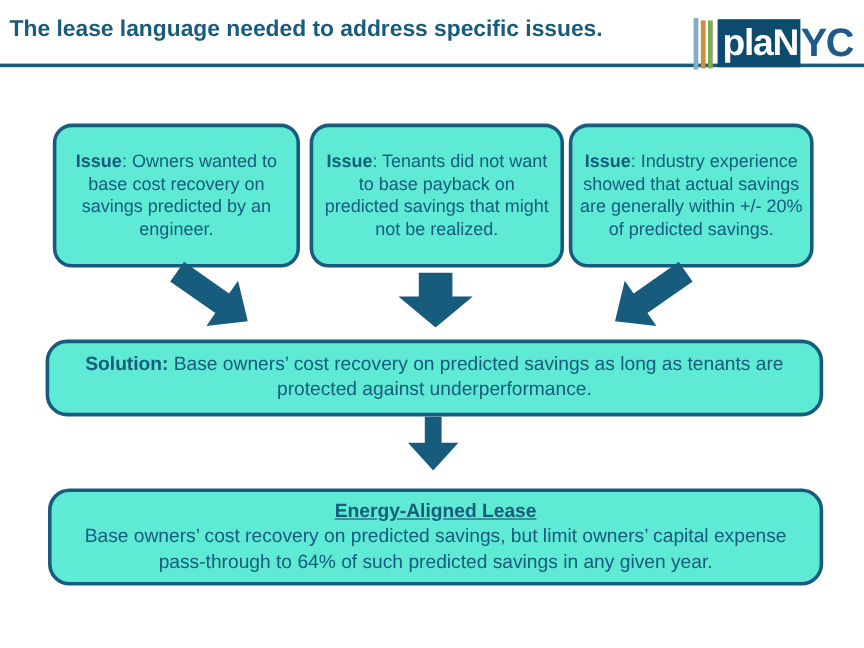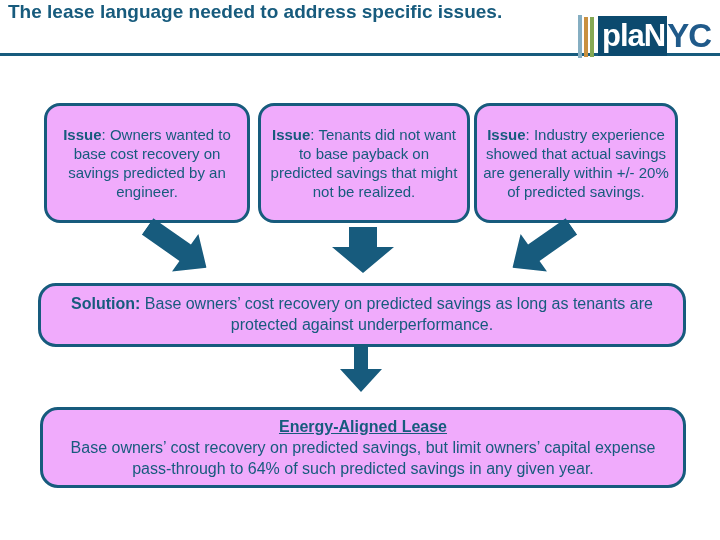--- a/index.html
+++ b/index.html
@@ -2,21 +2,21 @@
 <html><head>
 <meta charset="utf-8">
 <style>
   html,body { margin:0; padding:0; background:#ffffff; }
   .slide {
     position:relative; width:720px; height:540px; background:#ffffff;
     font-family:"Liberation Sans", sans-serif; overflow:hidden;
     color:#175b7d;
   }
   .title {
-    position:absolute; left:8px; top:1px; width:560px;
+    position:absolute; left:8px; top:14px; width:560px;
     font-size:19px; font-weight:bold; color:#175b7d;
   }
   .rule {
     position:absolute; left:0; top:53px; width:720px; height:3px;
     background:#175b7d;
   }
   .logo { position:absolute; left:578px; top:15px; height:44px; display:flex; align-items:flex-start; }
   .stripe { width:4px; height:43px; margin-right:2px; }
   .stripe.s1 { background:#85aec2; }
   .stripe.s2 { background:#c9903f; height:40px; margin-top:2px; }
@@ -27,21 +27,21 @@
     margin-top:1px; margin-left:2px;
   }
   .logo-yc {
     color:#205a8a; font-weight:bold; font-size:33px; line-height:40px;
     letter-spacing:-1px; margin-top:1px;
   }
   .box {
     position:absolute; box-sizing:border-box;
     border:3px solid #175b7d; border-radius:16px;
     display:flex; align-items:center; justify-content:center;
-    text-align:center; color:#175b7d; background:#f0abfc;
+    text-align:center; color:#175b7d; background:#5eead4;
   }
   .issue-box { top:103px; height:120px; font-size:15px; line-height:1.27; padding:4px 6px; }
   #issue1 { left:44px;  width:206px; }
   #issue2 { left:258px; width:212px; }
   #issue3 { left:474px; width:204px; }
   .solution-box {
     left:38px; top:283px; width:648px; height:64px;
     font-size:16px; line-height:1.3; padding:2px 8px; border-radius:18px;
   }
   .result-box {

